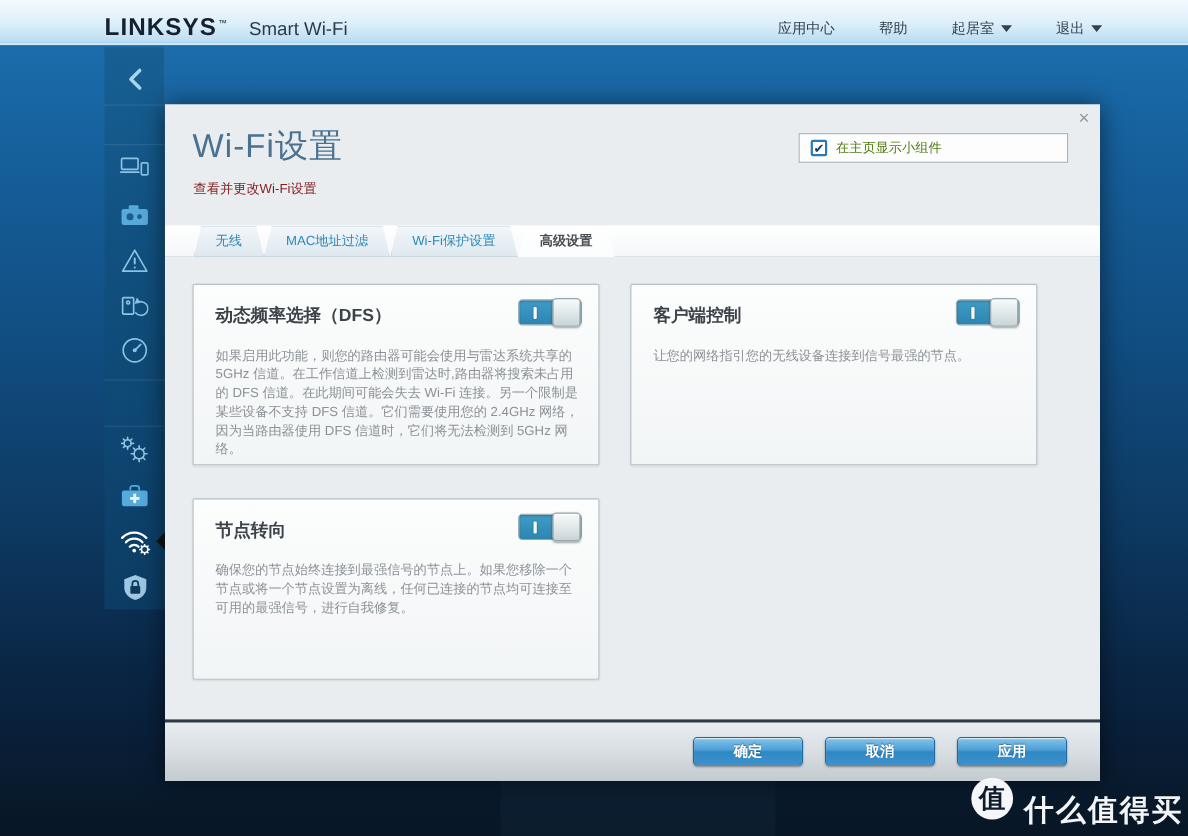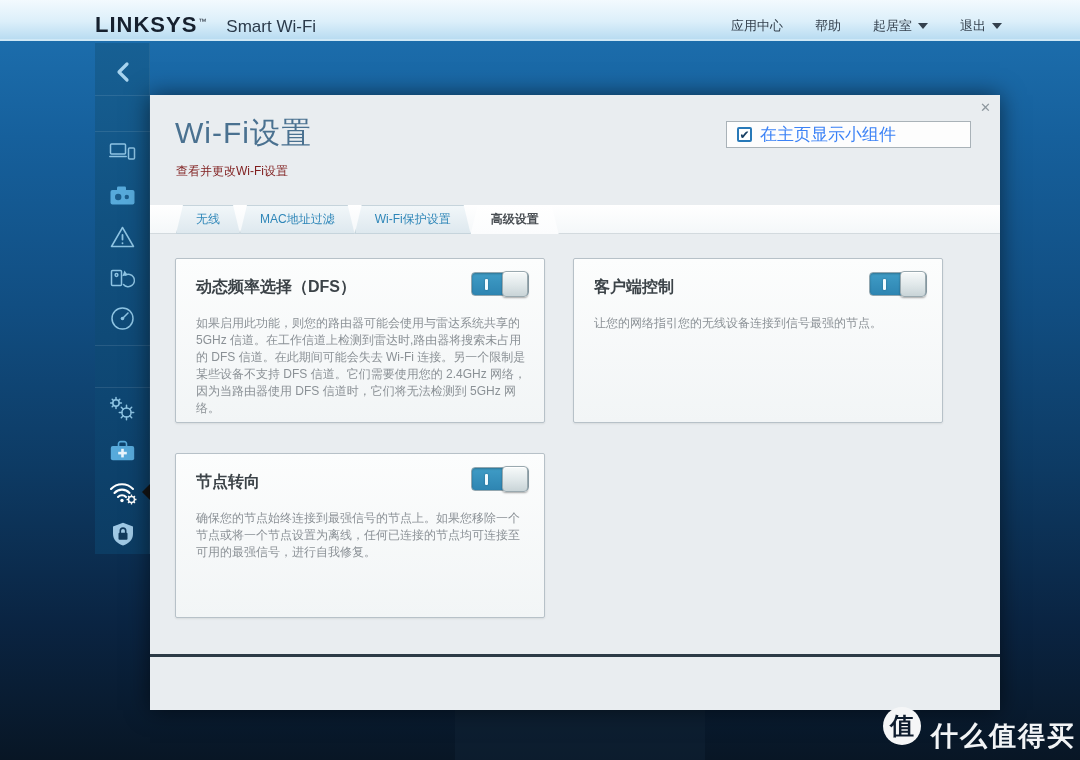--- a/index.html
+++ b/index.html
@@ -8,21 +8,21 @@
          background:linear-gradient(180deg,#1e72b2 0%,#16609c 18%,#114e82 40%,#0d3a63 62%,#0a2442 82%,#081625 100%); }
 
   
   .topbar { position:absolute; left:0; top:0; width:1080px; height:41px;
             background:linear-gradient(180deg,#f3fafe 0%,#dceffa 55%,#b9dcf1 100%);
             border-bottom:2px solid #cfe8f6; z-index:30; }
   .logo { position:absolute; left:95px; top:12px; display:flex; align-items:baseline;text-align:right; }
   .logo .brand { font-size:22px; font-weight:bold; letter-spacing:1px; color:#16202e; }
   .logo .tm { font-size:8px; color:#16202e; margin-left:1px; transform:translateY(-8px); }
   .logo .suffix { font-size:17px; color:#2b3a4a; margin-left:20px; }
-  .topmenu { position:absolute; right:78px; top:0; height:52px; display:flex; align-items:center; gap:32px; }
+  .topmenu { position:absolute; right:78px; top:0; height:52px; display:flex; align-items:center; gap:40px; }
   .topmenu .mitem { font-size:13px; color:#333f4c; cursor:pointer; display:flex; align-items:center; gap:6px; white-space:nowrap; }
   .caret { width:0; height:0; border-left:5px solid transparent; border-right:5px solid transparent; border-top:6px solid #33404d; display:inline-block; }
 
   
   .sidebar { position:absolute; left:95px; top:43px; width:55px; height:511px;
              background:linear-gradient(180deg,#176094 0%,#115180 35%,#0e4672 70%,#0c3c63 100%);
              box-shadow:inset -1px 0 0 rgba(255,255,255,0.06); z-index:20; }
   .sb-back { position:absolute; left:0; right:0; top:12px; height:34px; display:flex; align-items:center; justify-content:center; cursor:pointer; }
   .sb-sep { position:absolute; left:0; width:100%; height:1px; background:rgba(255,255,255,0.10); }
   .sb-item { position:absolute; left:0; right:0; height:38px; display:flex; align-items:center; justify-content:center; cursor:pointer; }
@@ -34,21 +34,21 @@
            box-shadow:0 0 22px rgba(0,0,0,0.55); z-index:25; }
   .panel-header { position:absolute; left:0; top:0; width:100%; height:110px; background:#e9edf0; }
   .close-btn { position:absolute; top:5px; right:7px; width:15px; height:15px; font-size:13px; font-weight:bold;
                color:#8d979e; display:flex; align-items:center; justify-content:center; cursor:pointer; }
   .page-title { position:absolute; left:25px; top:18px; font-size:30px; color:#4a7190; letter-spacing:1px; }
   .page-subtitle { position:absolute; left:26px; top:68px; font-size:12px; color:#7f1d1d; }
   .widget-box { position:absolute; right:29px; top:26px; width:245px; height:27px; background:#fdfdfd;
                 border:1px solid #a9b2b8; display:flex; align-items:center; padding-left:10px; gap:8px; }
   .checkbox { width:15px; height:15px; background:#fff; border:2px solid #2879b8; border-radius:2px;
               display:flex; align-items:center; justify-content:center; font-size:12px; font-weight:bold; color:#173f63; line-height:1; cursor:pointer; }
-  .widget-label { font-size:17px; color:#3b82f6; }
+  .widget-label { font-size:12px; color:#4d7c0f; }
 
   
   .tabstrip { position:absolute; left:0; top:110px; width:100%; height:29px;
               background:linear-gradient(180deg,#ffffff 0%,#f4f7f9 100%);
               display:flex; align-items:flex-end; padding-left:26px;
               box-shadow:inset 0 -1px 0 #d3dade; }
   .tab { height:29px; line-height:29px; text-align:center; font-size:12px; cursor:pointer;
          clip-path:polygon(7px 0, calc(100% - 7px) 0, 100% 100%, 0 100%); padding:0 20px; }
   .tab.inactive { background:linear-gradient(180deg,#f2f7fa 0%,#dde8ee 100%); color:#2e86b8;
                   box-shadow:inset 0 0 0 1px #c6d4dc; }
@@ -257,19 +257,24 @@
         <div class="on-side">
             <div class="on-bar"></div>
           </div>
         <div class="knob"></div>
       </div>
       <div class="card-body">让您的网络指引您的无线设备连接到信号最强的节点。</div>
     </div>
   </div>
 
   <div class="footer-sep"></div>
+  <div class="panel-footer">
+    <div class="btn btn-ok">确定</div>
+    <div class="btn btn-cancel">取消</div>
+    <div class="btn btn-apply">应用</div>
+  </div>
 </div>
 
 <div class="ghost-box"></div>
 <div class="watermark">
   <div class="wm-badge">值</div>
   <div class="wm-text">什么值得买</div>
 </div>
 
 </body></html>

